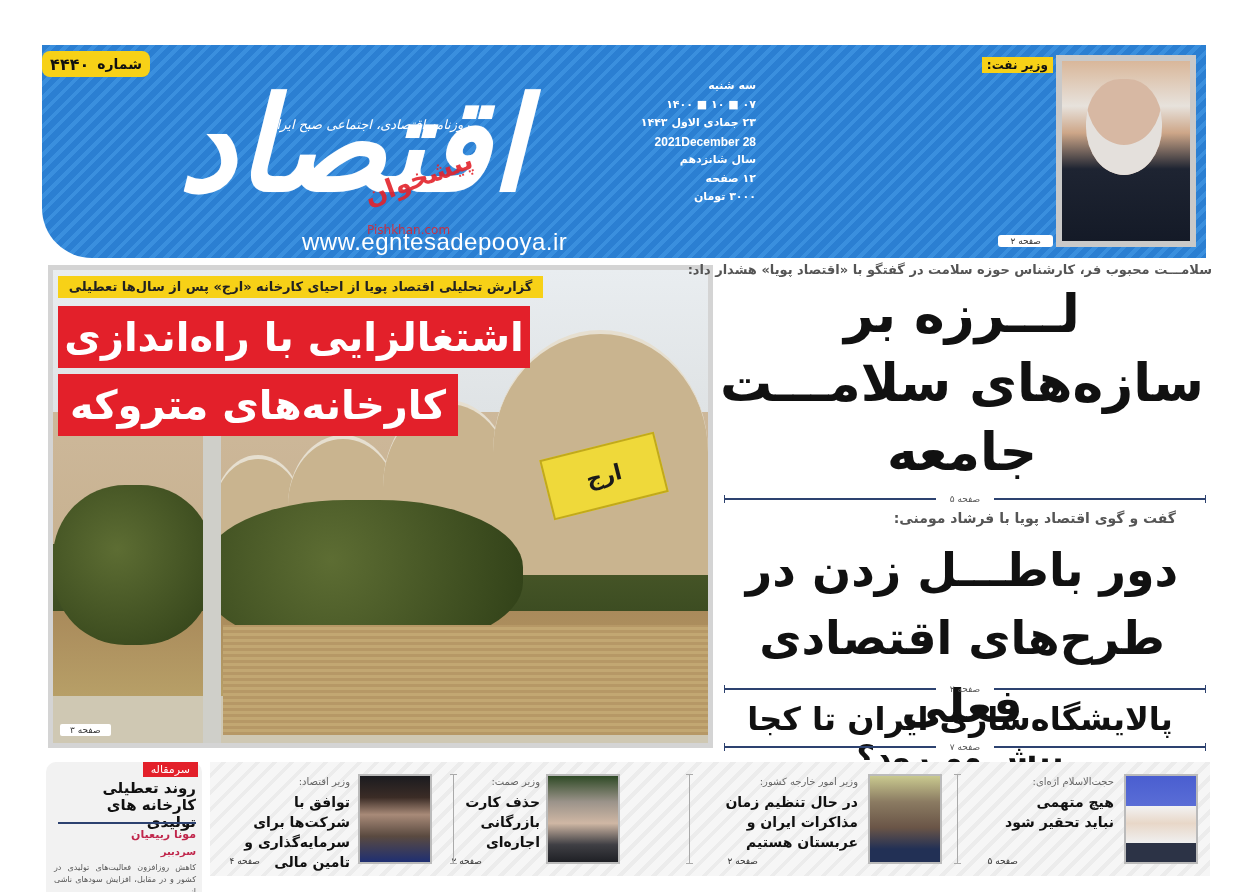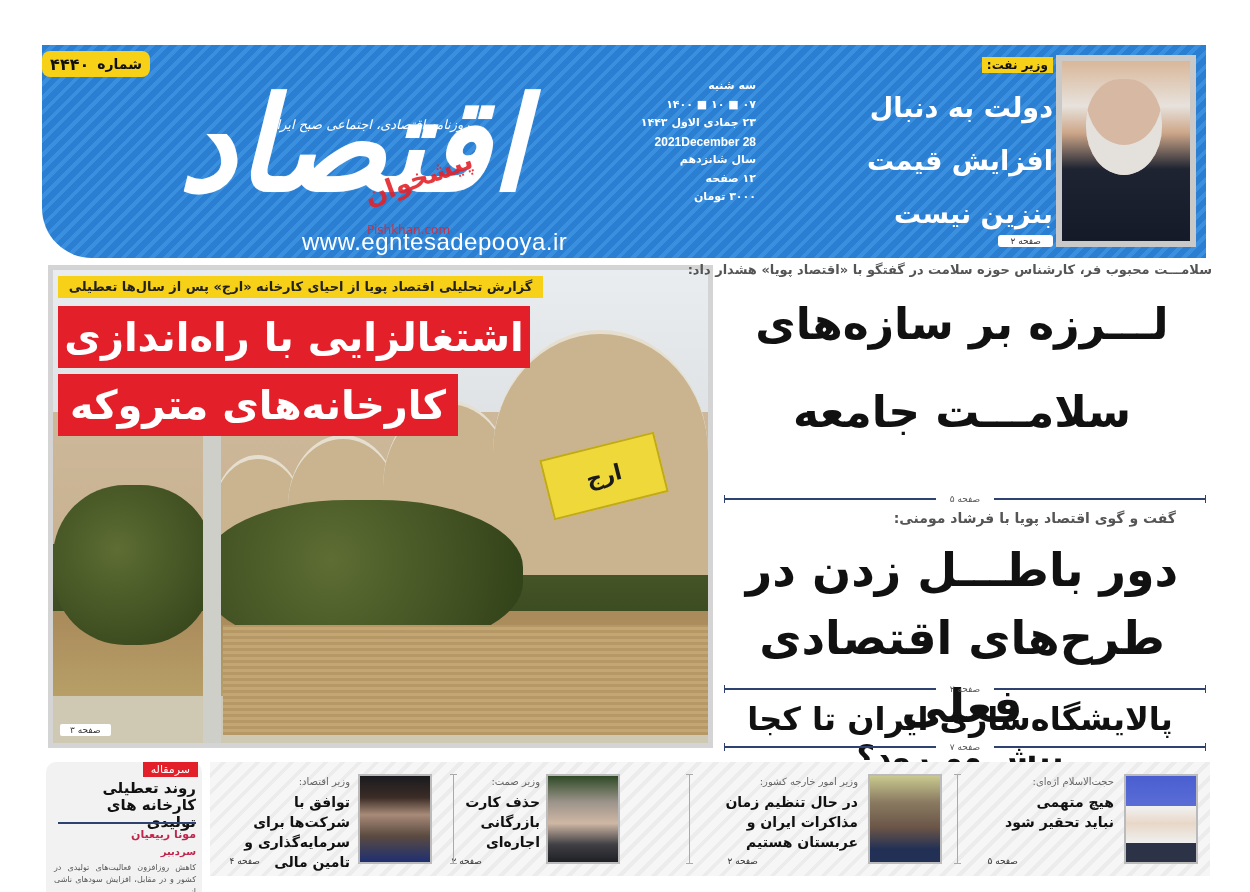--- a/index.html
+++ b/index.html
@@ -116,21 +116,21 @@
   }
 
   
   .right-col { position: absolute; left: 718px; top: 258px; width: 494px; height: 500px; direction: rtl; }
   .health-kicker {
     position: absolute; right: 0; top: 4px; width: 494px; color: #555; font-size: 13px;
     font-weight: bold; text-align: right; white-space: nowrap;
   }
   .health-headline {
     position: absolute; right: 6px; top: 22px; width: 488px; color: #111;
-    font-weight: bold; font-size: 44px; line-height: 88px; text-align: center;
+    font-weight: bold; font-size: 52px; line-height: 69px; text-align: center;
   }
   .page-rule {
     position: absolute; left: 6px; right: 6px; height: 10px;
     display: flex; align-items: center;
   }
   .page-rule .line { flex: 1; height: 2px; background: #2d4270; position: relative; }
   .page-rule .line.r::after { content:""; position:absolute; right:0; top:-3px; width:1px; height:8px; background:#2d4270; }
   .page-rule .line.l::after { content:""; position:absolute; left:0; top:-3px; width:1px; height:8px; background:#2d4270; }
   .page-rule .lbl { font-size: 9px; color: #555; padding: 0 14px; }
   .rule-1 { top: 236px; }
@@ -206,21 +206,20 @@
     <div>۰۷ ■ ۱۰ ■ ۱۴۰۰</div>
     <div>۲۳ جمادی الاول ۱۴۴۳</div>
     <div class="en">2021December 28</div>
     <div>سال شانزدهم</div>
     <div>۱۲ صفحه</div>
     <div>۳۰۰۰ تومان</div>
   </div>
 
   <div class="oil-minister">
     <div class="oil-kicker">وزیر نفت:</div>
-    <div class="oil-headline">دولت به دنبال افزایش قیمت بنزین نیست</div>
     <div class="oil-page">صفحه ۲</div>
     <div class="oil-photo">
         <div class="ph"></div>
       </div>
   </div>
 </div>
 
 <div class="feature">
   <div class="photo">
     <div class="arch" style="left:160px;top:185px;width:90px;height:120px;"></div>

